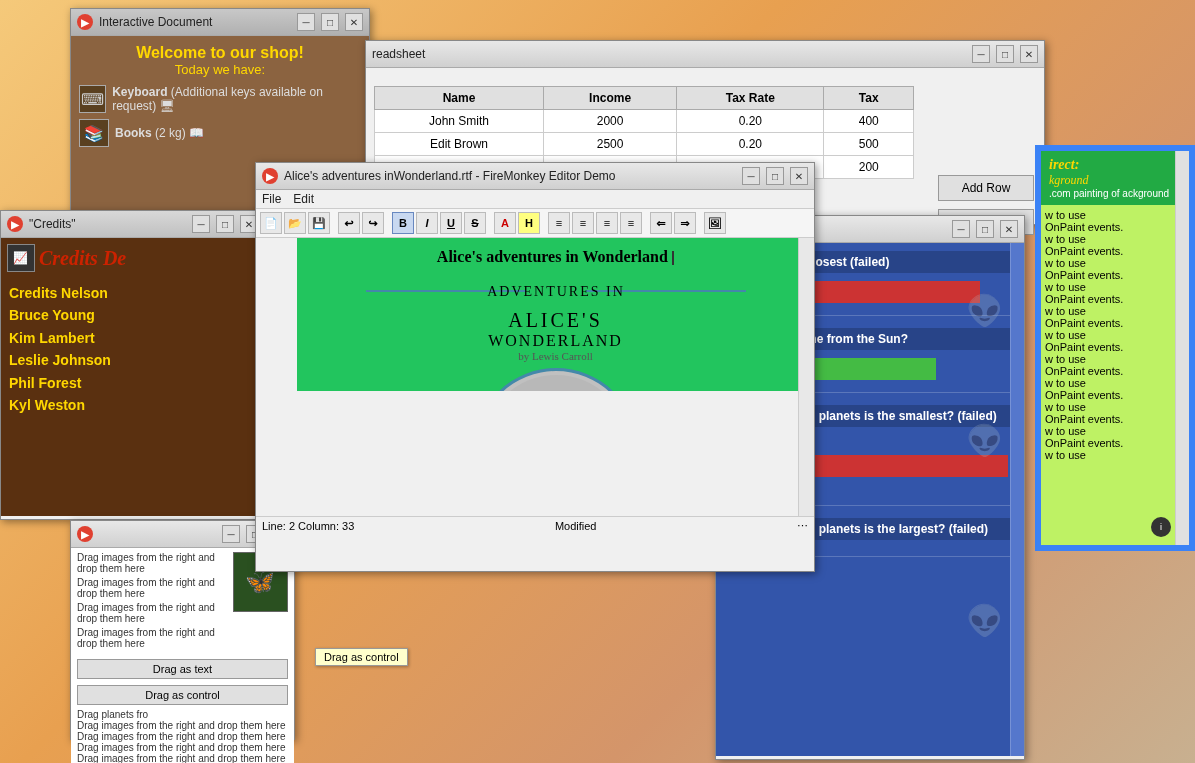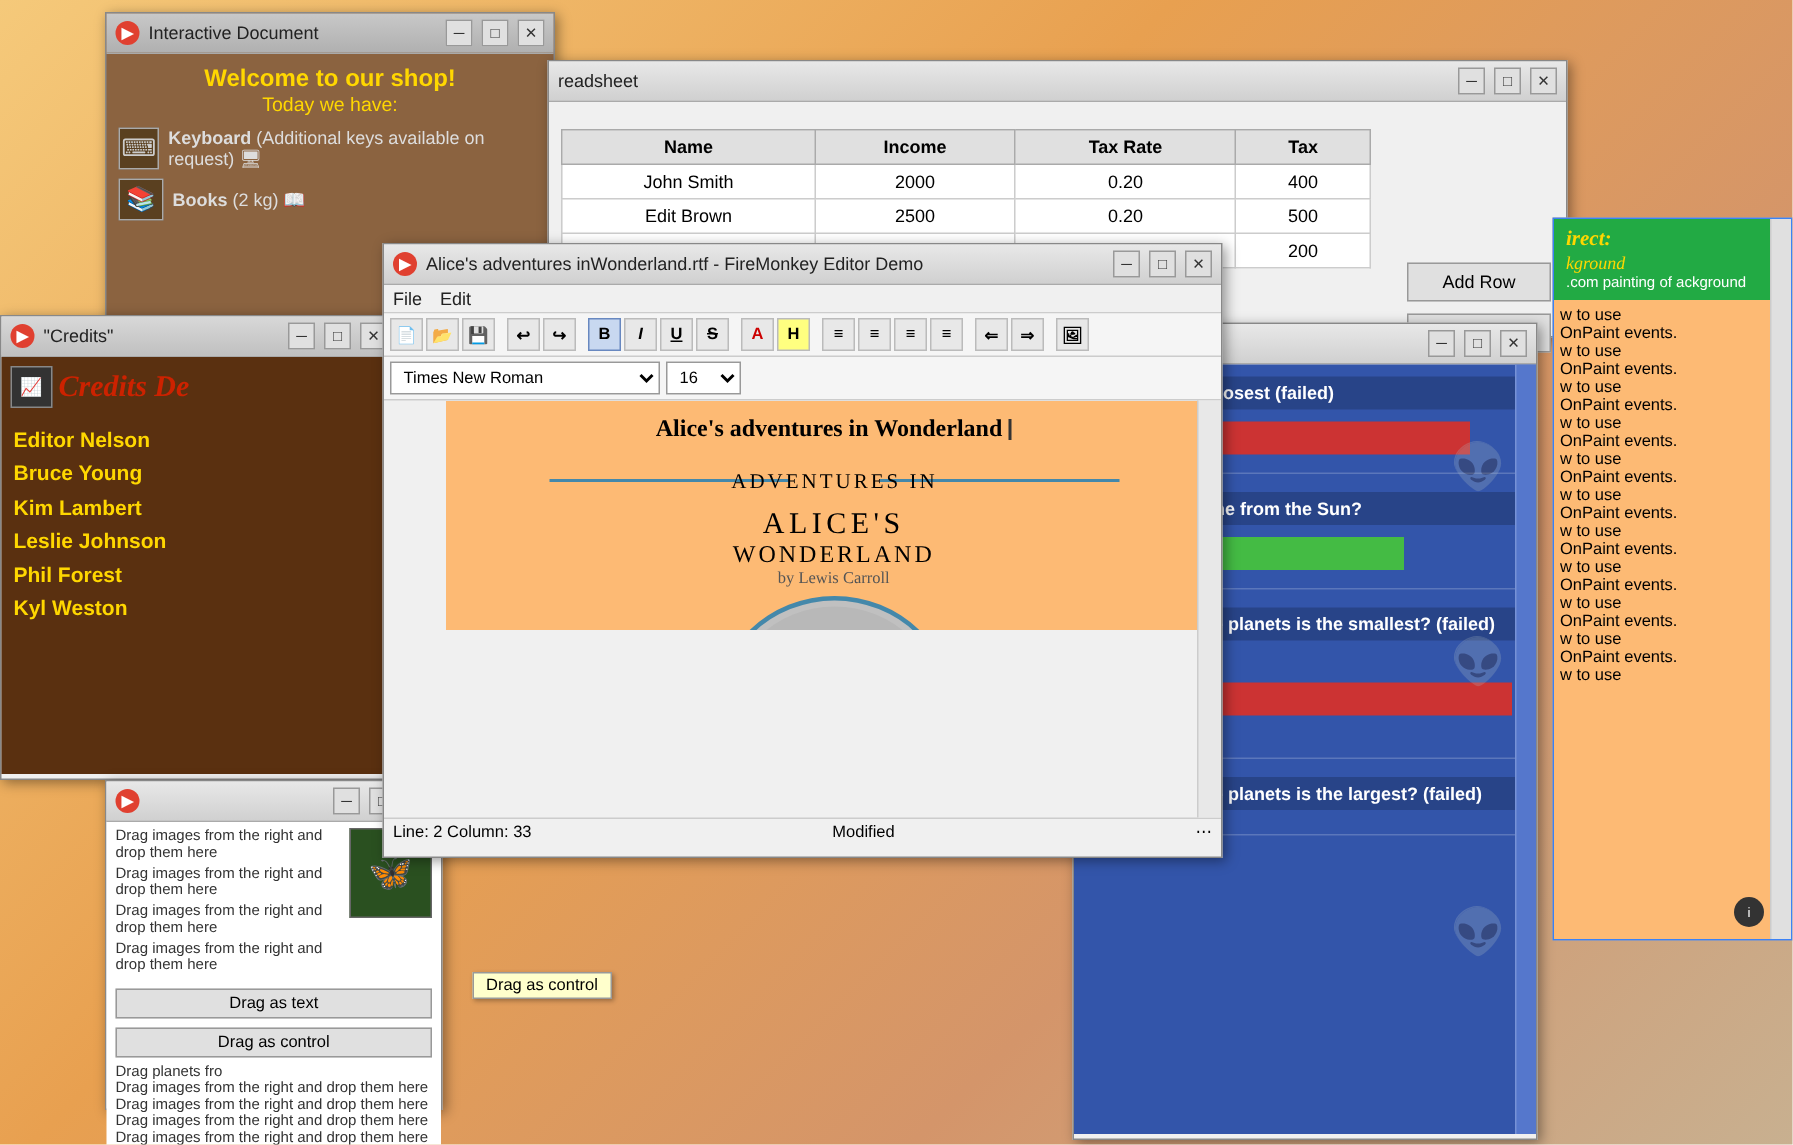--- a/index.html
+++ b/index.html
@@ -182,21 +182,21 @@
       padding: 0 4px;
     }
     .size-select {
       width: 50px; height: 22px;
       border: 1px solid #999;
       background: white;
       font-size: 11px;
       padding: 0 4px;
     }
     .editor-content {
-      background: #fdba74;
+      background: #22c55e;
       height: calc(100% - 125px);
       overflow-y: auto;
       position: relative;
       padding: 10px 20px;
       margin-left: 41px;
     }
     .editor-statusbar {
       display: flex; justify-content: space-between; align-items: flex-end;
       padding: 2px 6px;
       background: #f0f0f0;
@@ -297,21 +297,21 @@
     <div class="window-btn">─</div>
     <div class="window-btn">□</div>
     <div class="window-btn">✕</div>
   </div>
   <div class="content">
     <div class="credits-header">
       <div class="credits-icon">📈</div>
       <span class="credits-title">Credits De</span>
     </div>
     <div class="credits-names">
-      <div class="credits-name" style="color:#FFD700">Editor Nelson</div>
+      <div class="credits-name" style="color:#FFD700">Credits Nelson</div>
       <div class="credits-name" style="color:#FFD700">Bruce Young</div>
       <div class="credits-name" style="color:#FFD700">Kim Lambert</div>
       <div class="credits-name" style="color:#FFD700">Leslie Johnson</div>
       <div class="credits-name" style="color:#FFD700">Phil Forest</div>
       <div class="credits-name" style="color:#FFD700">Kyl Weston</div>
     </div>
   </div>
 </div>
 
 <div class="window" id="win-spreadsheet" style="position:absolute; left:365px; top:40px; width:680px; height:185px;">
@@ -390,28 +390,20 @@
     <div class="tb-btn">≡</div>
     <div class="tb-btn">≡</div>
     <div class="tb-btn">≡</div>
     <div class="tb-btn">≡</div>
     <div style="width:4px"></div>
     <div class="tb-btn">⇐</div>
     <div class="tb-btn">⇒</div>
     <div style="width:4px"></div>
     <div class="tb-btn">🖼</div>
   </div>
-  <div class="editor-font-bar">
-    <select class="font-select">
-      <option>Times New Roman</option>
-    </select>
-    <select class="size-select">
-      <option>16</option>
-    </select>
-  </div>
   <div style="position:relative; height: calc(100% - 130px);">
     <div class="editor-content">
       <div style="text-align:center;">
         <span style="font-family:'Times New Roman',Times,serif; font-size:16px; font-weight:bold;">Alice's adventures in Wonderland</span><span style="border-right:2px solid #333; margin-left:1px;">&nbsp;</span>
       </div>
       <div style="margin-top:10px;">
         <div style="text-align:center;">
           <svg width="400" height="30" viewBox="0 0 400 30">
             <line x1="10" y1="15" x2="170" y2="15" stroke="#4488aa" stroke-width="2"></line>
             <line x1="230" y1="15" x2="390" y2="15" stroke="#4488aa" stroke-width="2"></line>
@@ -508,21 +500,21 @@
       <div style="position:absolute; right:20px; top:360px; opacity:0.25; font-size:30px; color:#88aaff;">👽</div>
     </div>
 
     <div class="quiz-section" style="margin-top:4px;">
       <div class="quiz-question">Which of these planets is the largest? (failed)</div>
     </div>
     <div style="position:absolute; right:0; top:0; bottom:0; width:14px; background:#5577cc; border-left:1px solid rgba(255,255,255,0.2);"></div>
   </div>
 </div>
 
-<div style="position:absolute; left:1035px; top:145px; width:160px; height:482px; background:#fdba74; border:1px solid #3b82f6; overflow:hidden;">
+<div style="position:absolute; left:1035px; top:145px; width:160px; height:406px; background:#bef264; border:6px solid #3b82f6; overflow:hidden;">
   <div style="background:#22aa44; padding:6px 8px;">
     <div style="color:#FFD700; font-size:14px; font-weight:bold; font-style:italic; font-family:Georgia,serif;">irect:</div>
     <div style="color:#FFD700; font-size:12px; font-style:italic; font-family:Georgia,serif;">kground</div>
     <div style="color:white; font-size:10px;">.com painting of ackground</div>
   </div>
   <div style="padding:4px; font-size:11px;">
     <div>w to use</div>
     <div>OnPaint events.</div>
     <div>w to use</div>
     <div>OnPaint events.</div>

